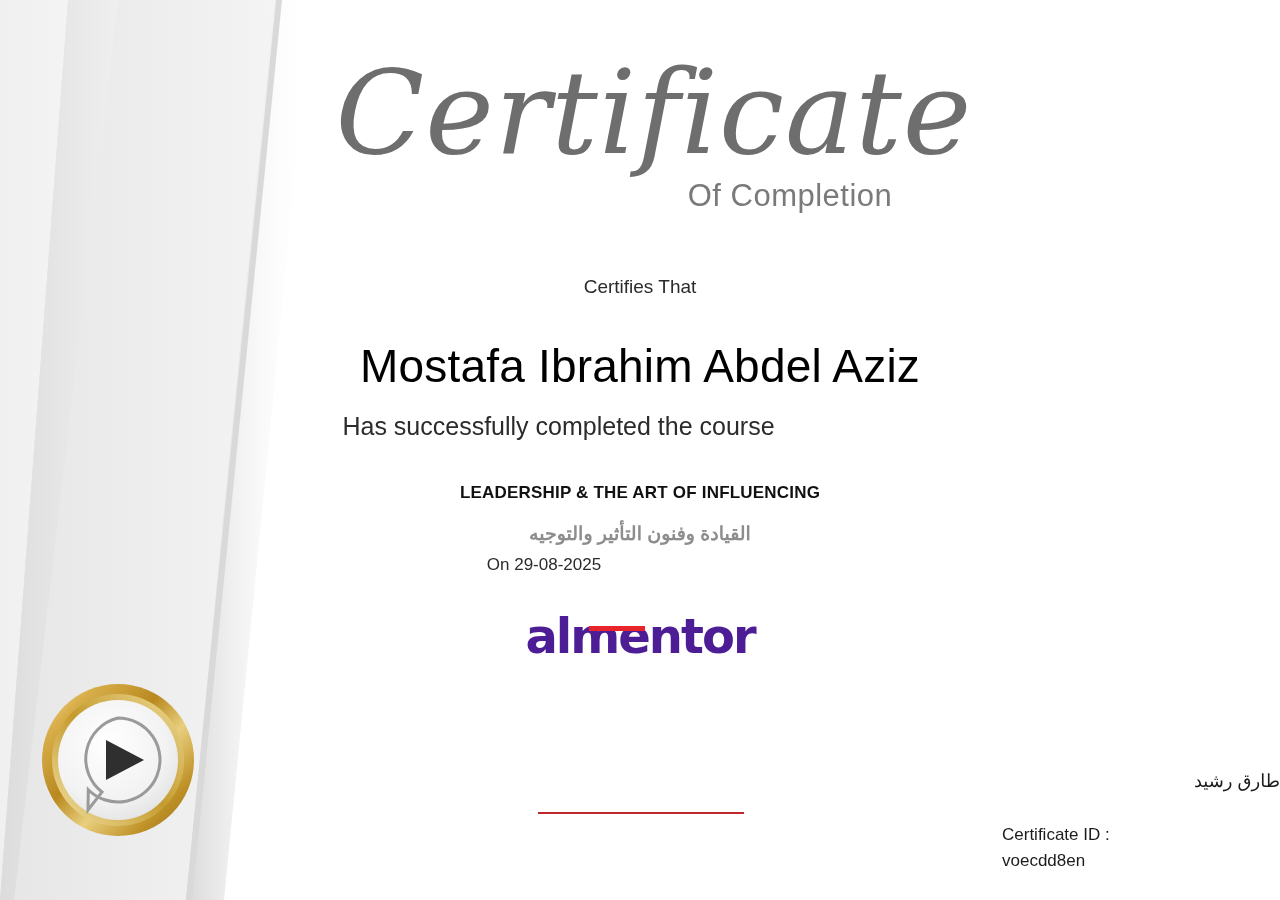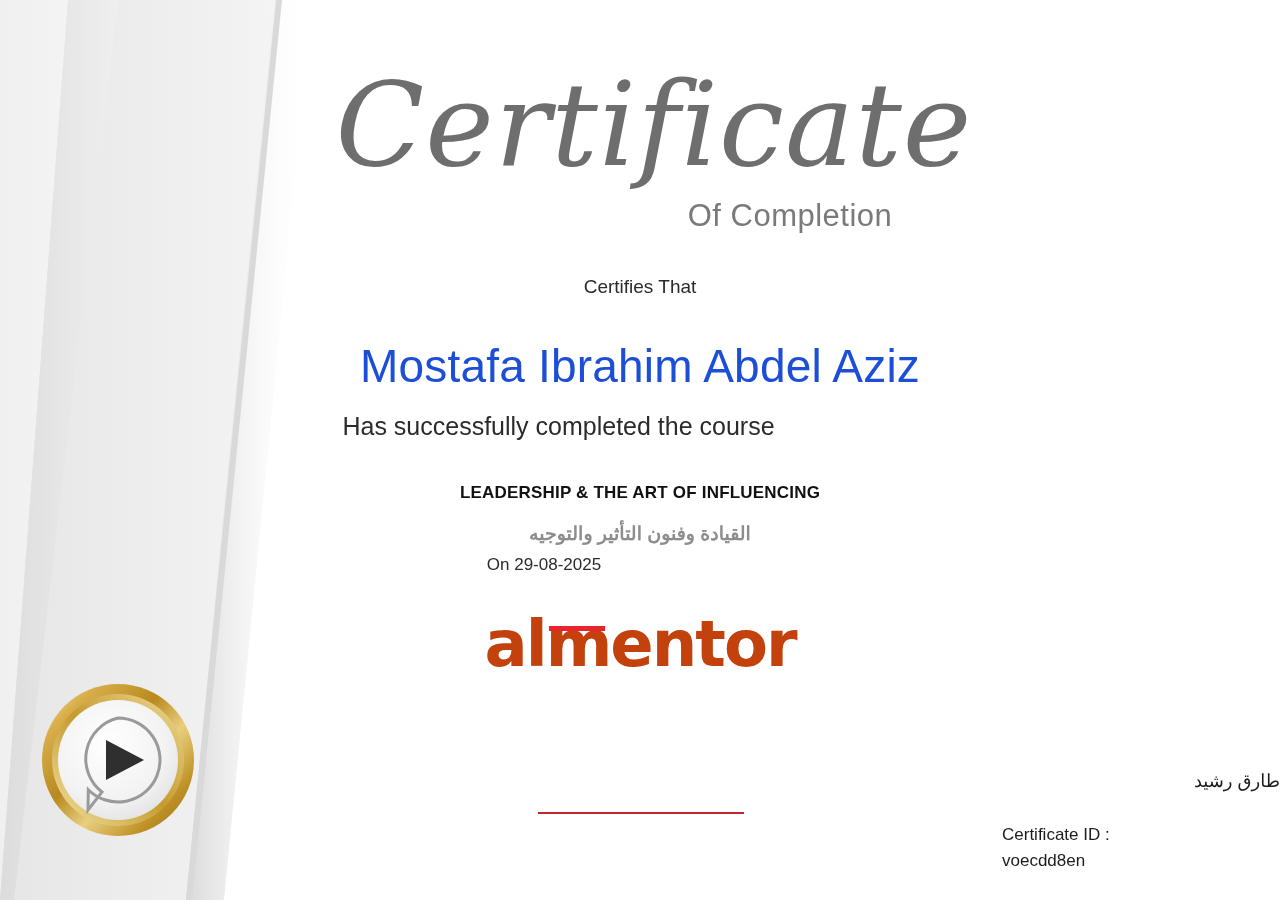--- a/index.html
+++ b/index.html
@@ -36,21 +36,21 @@
     width: 1280px;
     text-align: center;
   }
   .cert-title {
     font-family: "DejaVu Serif", serif;
     font-style: italic;
     font-size: 116px;
     line-height: 1.05;
     color: #6e6e6e;
     letter-spacing: 1px;
-    margin: 12px;
+    margin: 0;
     padding-left: 28px;
   }
   .cert-subtitle {
     font-family: "Liberation Sans", sans-serif;
     font-size: 31px;
     color: #7a7a7a;
     letter-spacing: 0.5px;
     margin: 4px 0 0 0;
     padding-left: 300px;
   }
@@ -65,21 +65,21 @@
     font-size: 19px;
     color: #2b2b2b;
   }
   .recipient-name {
     position: absolute;
     top: 339px;
     left: 0;
     width: 1280px;
     text-align: center;
     font-size: 46px;
-    color: #1d4ed8;
+    color: #000000;
     font-weight: 400;
     letter-spacing: 0.2px;
   }
   .line-completed {
     position: absolute;
     top: 412px;
     left: 0;
     width: 1117px;
     text-align: center;
     font-size: 25px;
@@ -124,23 +124,23 @@
     left: 0;
     width: 1280px;
     text-align: center;
   }
   .brand-inner {
     position: relative;
     display: inline-block;
   }
   .brand-text {
     font-family: "DejaVu Sans", sans-serif;
-    font-size: 64px;
+    font-size: 48px;
     font-weight: bold;
-    color: #c2410c;
+    color: #4c1d95;
     letter-spacing: -2px;
     line-height: 1;
   }
   .brand-bar {
     position: absolute;
     top: 14px;
     left: 64px;
     width: 56px;
     height: 5px;
     background: #e8252a;

